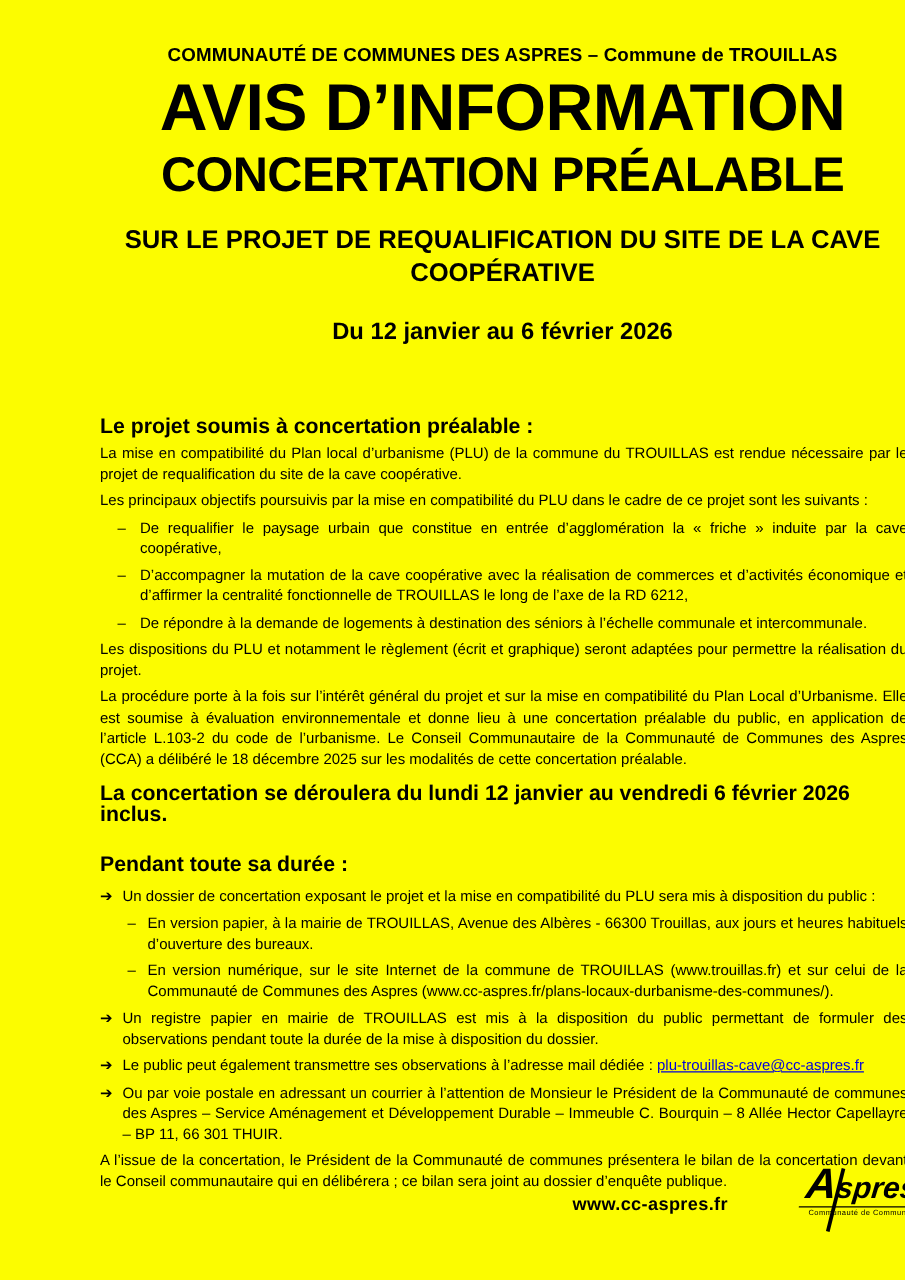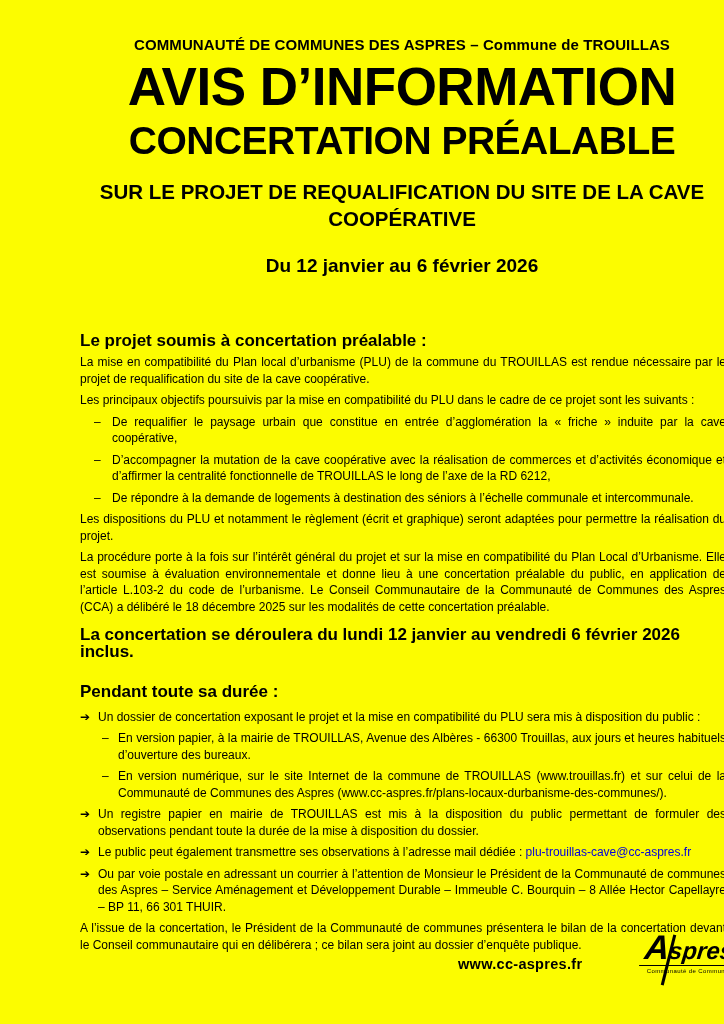--- a/index.html
+++ b/index.html
@@ -64,20 +64,21 @@
   .dash-item { padding-left:14px; }
   .dash-item .marker { width:18px; }
   .arrow-item .marker { width:18px; font-weight:bold; }
   .sub-dash { padding-left:22px; }
   .sub-dash .marker { width:16px; }
   .standalone-heading { margin-top:12px; margin-bottom:0; }
   .duration-heading { margin-top:24px; margin-bottom:8px; }
   .after-heading { margin-top:14px; margin-bottom:6px; }
   .email-link {
     color:#0000DD;
+    text-decoration:underline;
     cursor:pointer;
   }
   
   .footer {
     position:absolute;
     top:928px; left:0; right:0;
     height:70px;
   }
   .website {
     position:absolute;

